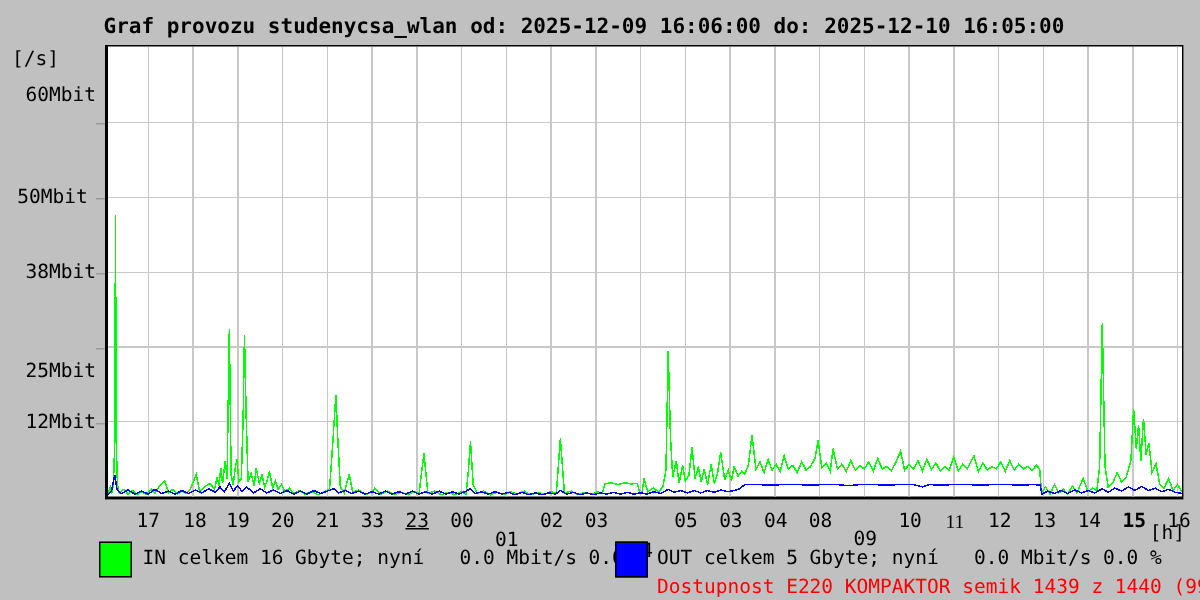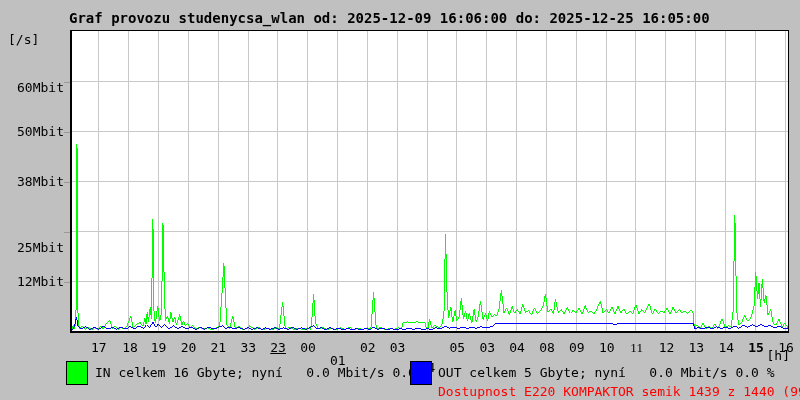--- a/index.html
+++ b/index.html
@@ -37,21 +37,21 @@
   }
   .sw-in{left:66px;top:361px;background:#00ff00;}
   .sw-out{left:410px;top:361px;background:#0000ff;}
   .lg-in{left:95px;top:365px;}
   .lg-out{left:438px;top:365px;}
   .lg-avail{left:438px;top:384px;color:#ff0000;}
 </style>
 </head>
 <body>
 
-<div class="title">Graf provozu studenycsa_wlan od: 2025-12-09 16:06:00 do: 2025-12-25 16:05:00</div>
+<div class="title">Graf provozu studenycsa_wlan od: 2025-12-09 16:06:00 do: 2025-12-10 16:05:00</div>
 
 <div class="yunit">[/s]</div>
 
 <div class="plot">
   <svg id="chart-svg" viewBox="0 0 717 301" preserveAspectRatio="none">
       <line x1="26.8875" y1="0" x2="26.8875" y2="301" stroke="#c8c8c8" stroke-width="1" shape-rendering="crispEdges"></line>
       <line x1="56.762499999999996" y1="0" x2="56.762499999999996" y2="301" stroke="#c8c8c8" stroke-width="1" shape-rendering="crispEdges"></line>
       <line x1="86.6375" y1="0" x2="86.6375" y2="301" stroke="#c8c8c8" stroke-width="1" shape-rendering="crispEdges"></line>
       <line x1="116.5125" y1="0" x2="116.5125" y2="301" stroke="#c8c8c8" stroke-width="1" shape-rendering="crispEdges"></line>
       <line x1="146.38750000000002" y1="0" x2="146.38750000000002" y2="301" stroke="#c8c8c8" stroke-width="1" shape-rendering="crispEdges"></line>
@@ -84,43 +84,43 @@
     </svg>
 </div>
 
 <div id="ylabels">
     <div class="ylabel" style="top: 282px;">12Mbit</div>
     <div class="ydash" style="top: 282px;"></div>
     <div class="ylabel" style="top: 248px;">25Mbit</div>
     <div class="ydash" style="top: 232px;"></div>
     <div class="ylabel" style="top: 182px;">38Mbit</div>
     <div class="ydash" style="top: 182px;"></div>
-    <div class="ylabel" style="top: 132px;">50Mbit</div>
+    <div class="ylabel" style="top: 132px; text-align: center;">50Mbit</div>
     <div class="ydash" style="top: 132px;"></div>
-    <div class="ylabel" style="top: 88px;">60Mbit</div>
+    <div class="ylabel" style="top: 64px;">60Mbit</div>
     <div class="ydash" style="top: 82px;"></div>
   </div>
 <div id="xlabels">
     <div class="xlabel" style="left: 98.8875px;">17</div>
     <div class="xlabel" style="left: 130px;">18</div>
     <div class="xlabel" style="left: 158.637px;">19</div>
     <div class="xlabel" style="left: 188.512px;">20</div>
     <div class="xlabel" style="left: 218.387px;">21</div>
     <div class="xlabel" style="left: 248.262px;">33</div>
     <div class="xlabel" style="left: 278.137px; text-decoration: underline;">23</div>
     <div class="xlabel" style="left: 308.012px;">00</div>
     <div class="xlabel" style="left: 337.887px; margin-top: 13px;">01</div>
     <div class="xlabel" style="left: 367.762px;">02</div>
     <div class="xlabel" style="left: 397.637px;">03</div>
     <div class="xlabel" style="left: 427.512px; margin-top: 20px;">04</div>
     <div class="xlabel" style="left: 457.387px;">05</div>
     <div class="xlabel" style="left: 487.262px;">03</div>
     <div class="xlabel" style="left: 517.138px;">04</div>
     <div class="xlabel" style="left: 547.013px;">08</div>
-    <div class="xlabel" style="left: 576.887px;">09</div>
+    <div class="xlabel" style="left: 576.887px; margin-top: 12px;">09</div>
     <div class="xlabel" style="left: 606.762px;">10</div>
     <div class="xlabel" style="left: 636.637px; font-family: Liberation Serif, serif;">11</div>
     <div class="xlabel" style="left: 666.512px;">12</div>
     <div class="xlabel" style="left: 696.387px;">13</div>
     <div class="xlabel" style="left: 726.262px;">14</div>
     <div class="xlabel" style="left: 756.137px; font-weight: bold;">15</div>
     <div class="xlabel" style="left: 786.012px;">16</div>
   </div>
 
 <div class="xunit">[h]</div>

